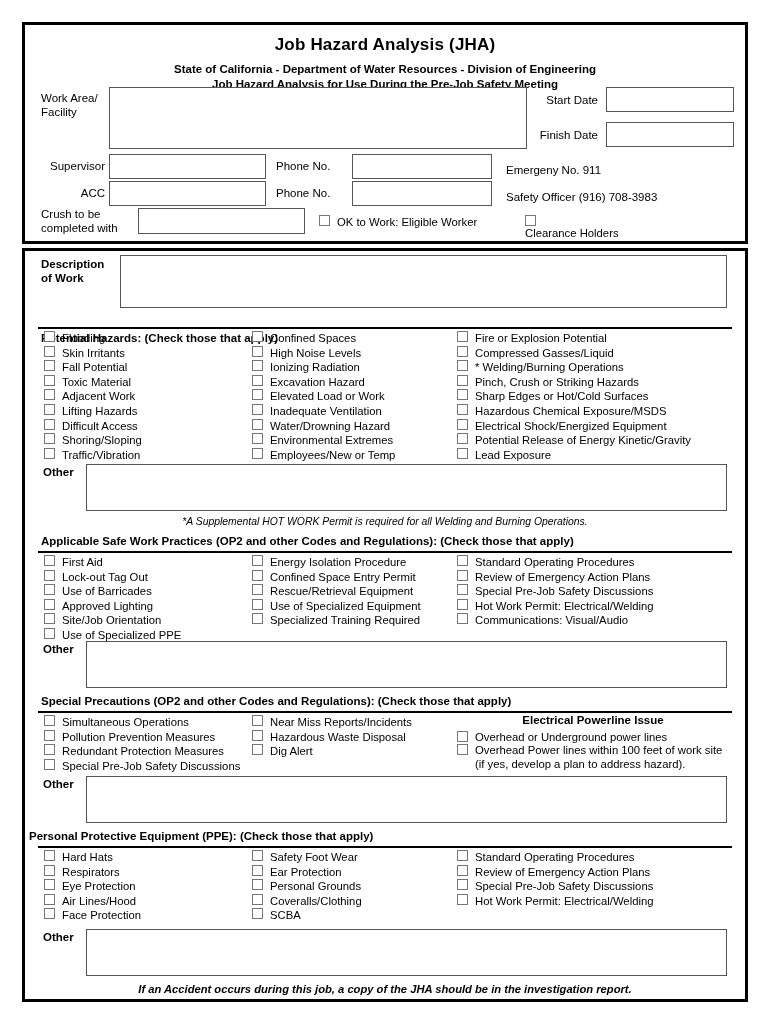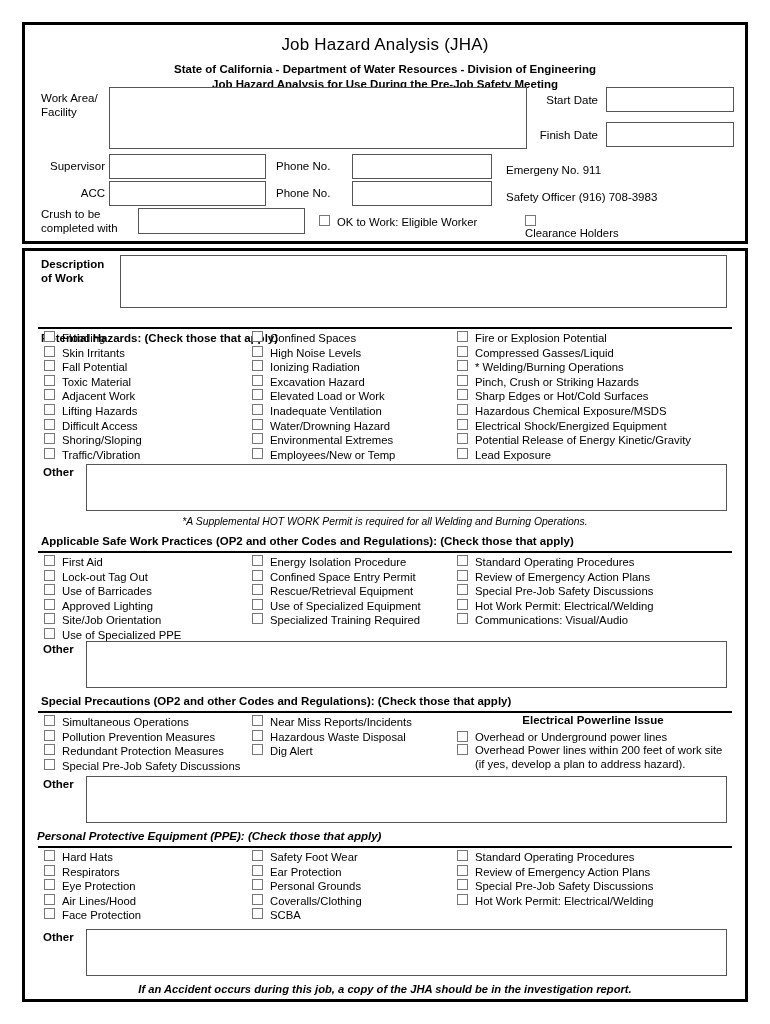--- a/index.html
+++ b/index.html
@@ -39,21 +39,21 @@
     left: 22px;
     top: 248px;
     width: 726px;
     height: 754px;
   }
 
   
   .title-main {
     text-align: center;
     font-size: 17px;
-    font-weight: 400;
+    font-weight: 700;
     letter-spacing: .2px;
     margin-top: 10px;
   }
   .title-sub {
     text-align: center;
     font-size: 11.5px;
     font-weight: bold;
     margin-top: 8px;
   }
   .title-sub2 {
@@ -445,28 +445,28 @@
       </div>
 
     <div class="center-head" style="left:432px; top:463px; width:272px;">Electrical Powerline Issue</div>
     <div class="col" id="pr3" style="left:432px; top:480px; width:276px;">
         <div class="cbrow wrap" style="width: 272px;">
           <span class="cb"></span>
           <span class="cbtxt">Overhead or Underground power lines</span>
         </div>
         <div class="cbrow wrap" style="width: 272px;">
           <span class="cb"></span>
-          <span class="cbtxt">Overhead Power lines within 200 feet of work site (if yes, develop a plan to address hazard).</span>
+          <span class="cbtxt">Overhead Power lines within 100 feet of work site (if yes, develop a plan to address hazard).</span>
         </div>
       </div>
 
     <div class="other-label" style="left:18px; top:527px;">Other</div>
     <div class="ibox" style="left:61px; top:525px; width:641px; height:47px;"></div>
 
-    <div class="sec-head" style="left:12px; top:579px;font-style:italic;">Personal Protective Equipment (PPE): (Check those that apply)</div>
+    <div class="sec-head" style="left:4px; top:579px;">Personal Protective Equipment (PPE): (Check those that apply)</div>
     <div class="rule" style="left:13px; top:595px; width:694px;"></div>
 
     <div class="col" id="pp1" style="left:19px; top:599px;">
         <div class="cbrow">
           <span class="cb"></span>
           <span class="cbtxt">Hard Hats</span>
         </div>
         <div class="cbrow">
           <span class="cb"></span>
           <span class="cbtxt">Respirators</span>

